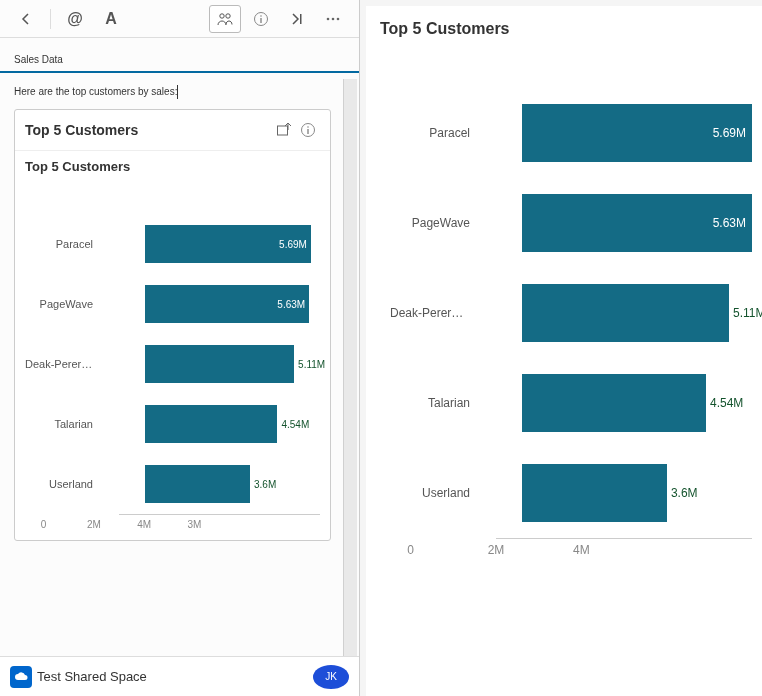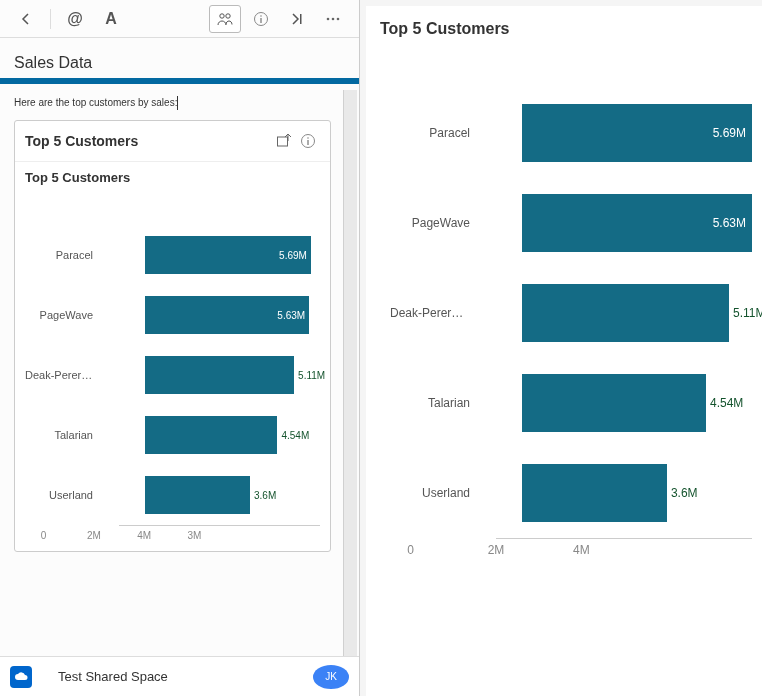--- a/index.html
+++ b/index.html
@@ -8,21 +8,21 @@
   .app { display: flex; height: 100%; }
 
   
   .left-panel { width: 360px; border-right: 1px solid #ccc; display: flex; flex-direction: column; background: #fcfcfc; position: relative; }
   .toolbar { height: 38px; border-bottom: 1px solid #ddd; display: flex; align-items: center; padding: 0 10px; gap: 4px; }
   .tbtn { width: 32px; height: 28px; display: flex; align-items: center; justify-content: center; border-radius: 3px; color: #555; cursor: pointer; }
   .tbtn.active { border: 1px solid #bbb; background: #fff; }
   .tsep { width: 1px; height: 20px; background: #ddd; margin: 0 4px; }
   .tpush { flex: 1; }
 
-  .section-title { padding: 16px 14px 6px; font-size: 16px; color: #333; border-bottom: 6px solid #0369a1; margin: 0 0 6px 0; }
+  .section-title { padding: 16px 14px 6px; font-size: 10px; color: #333; border-bottom: 2px solid #0369a1; margin: 0 0 6px 0; }
   .body-area { position: relative; flex: 1; overflow: hidden; padding: 0 10px 0 14px; }
   .scroll-shadow { position: absolute; right: 2px; top: 0; bottom: 40px; width: 14px; background: #e9e9e9; border-left: 1px solid #d0d0d0; }
   .body-text { font-size: 10px; color: #333; padding: 6px 0 10px; }
   .cursor { display:inline-block; width:1px; height:14px; background:#333; vertical-align:middle; }
 
   .card { border: 1px solid #ccc; border-radius: 3px; background: #fff; margin-right: 18px; }
   .card-head { display: flex; align-items: center; padding: 8px 10px; border-bottom: 1px solid #eee; }
   .card-title { font-weight: 600; font-size: 14px; flex: 1; }
   .card-icon { width: 24px; height: 24px; display:flex; align-items:center; justify-content:center; color:#666; cursor:pointer; }
   .card-sub { padding: 8px 10px 0; font-weight:600; font-size:13px; }
@@ -30,23 +30,23 @@
   .chart { padding: 40px 10px 10px 10px; }
   .bar-row { display: flex; align-items: center; height: 60px; }
   .bar-label { width: 88px; text-align: right; font-size: 11px; color: #555; padding-right: 20px; overflow: hidden; text-overflow: ellipsis; white-space: nowrap; }
   .bar-track { flex: 1; position: relative; height: 38px; margin-left: 32px; }
   .bar { position: absolute; left: 0; top: 0; bottom: 0; background: #146b85; }
   .bar-val-in { position:absolute; right:4px; top:50%; transform:translateY(-50%); color:#fff; font-size:10px; }
   .bar-val-out { position:absolute; top:50%; transform:translateY(-50%); color:#14532d; font-size:10px; padding-left:4px; }
   .axis { display:flex; margin-left:94px; border-top:1px solid #ccc; padding-top:4px; font-size:10px; color:#888; }
   .axis span { flex:1; text-align:center; position:relative; left:-50%; }
 
-  .footer { position: absolute; left:0; right:0; bottom:0; height: 40px; border-top: 1px solid #ddd; background:#fff; display:flex; align-items:center; padding: 0 10px; gap:26px; }
+  .footer { position: absolute; left:0; right:0; bottom:0; height: 40px; border-top: 1px solid #ddd; background:#fff; display:flex; align-items:center; padding: 0 10px; gap:5px; }
   .cloud-icon { width:22px; height:22px; border-radius:4px; background:#0066cc; display:flex; align-items:center; justify-content:center; }
-  .avatar { width:36px; height:24px; border-radius:50%; background:#3b82f6; color:#fff; font-size:10px; display:flex; align-items:center; justify-content:center; margin-left:auto; }
+  .avatar { width:36px; height:24px; border-radius:50%; background:#1d4ed8; color:#fff; font-size:10px; display:flex; align-items:center; justify-content:center; margin-left:auto; }
 
   
   .right-panel { flex:1; background:#f5f5f5; display:flex; flex-direction:column; overflow:hidden; }
   .dash-title { font-size: 22px; color:#aaa; padding: 8px 14px; }
   .dash-card { background:#fff; margin: 6px 0 0 6px; flex:1; padding: 14px 0 14px 14px; overflow:hidden; }
   .dash-card-title { font-size:16px; font-weight:600; margin-bottom: 30px; }
 
   .chart-big .bar-row { height: 90px; }
   .chart-big .bar-label { width: 100px; font-size:12px; }
   .chart-big .bar-track { height: 58px; }

